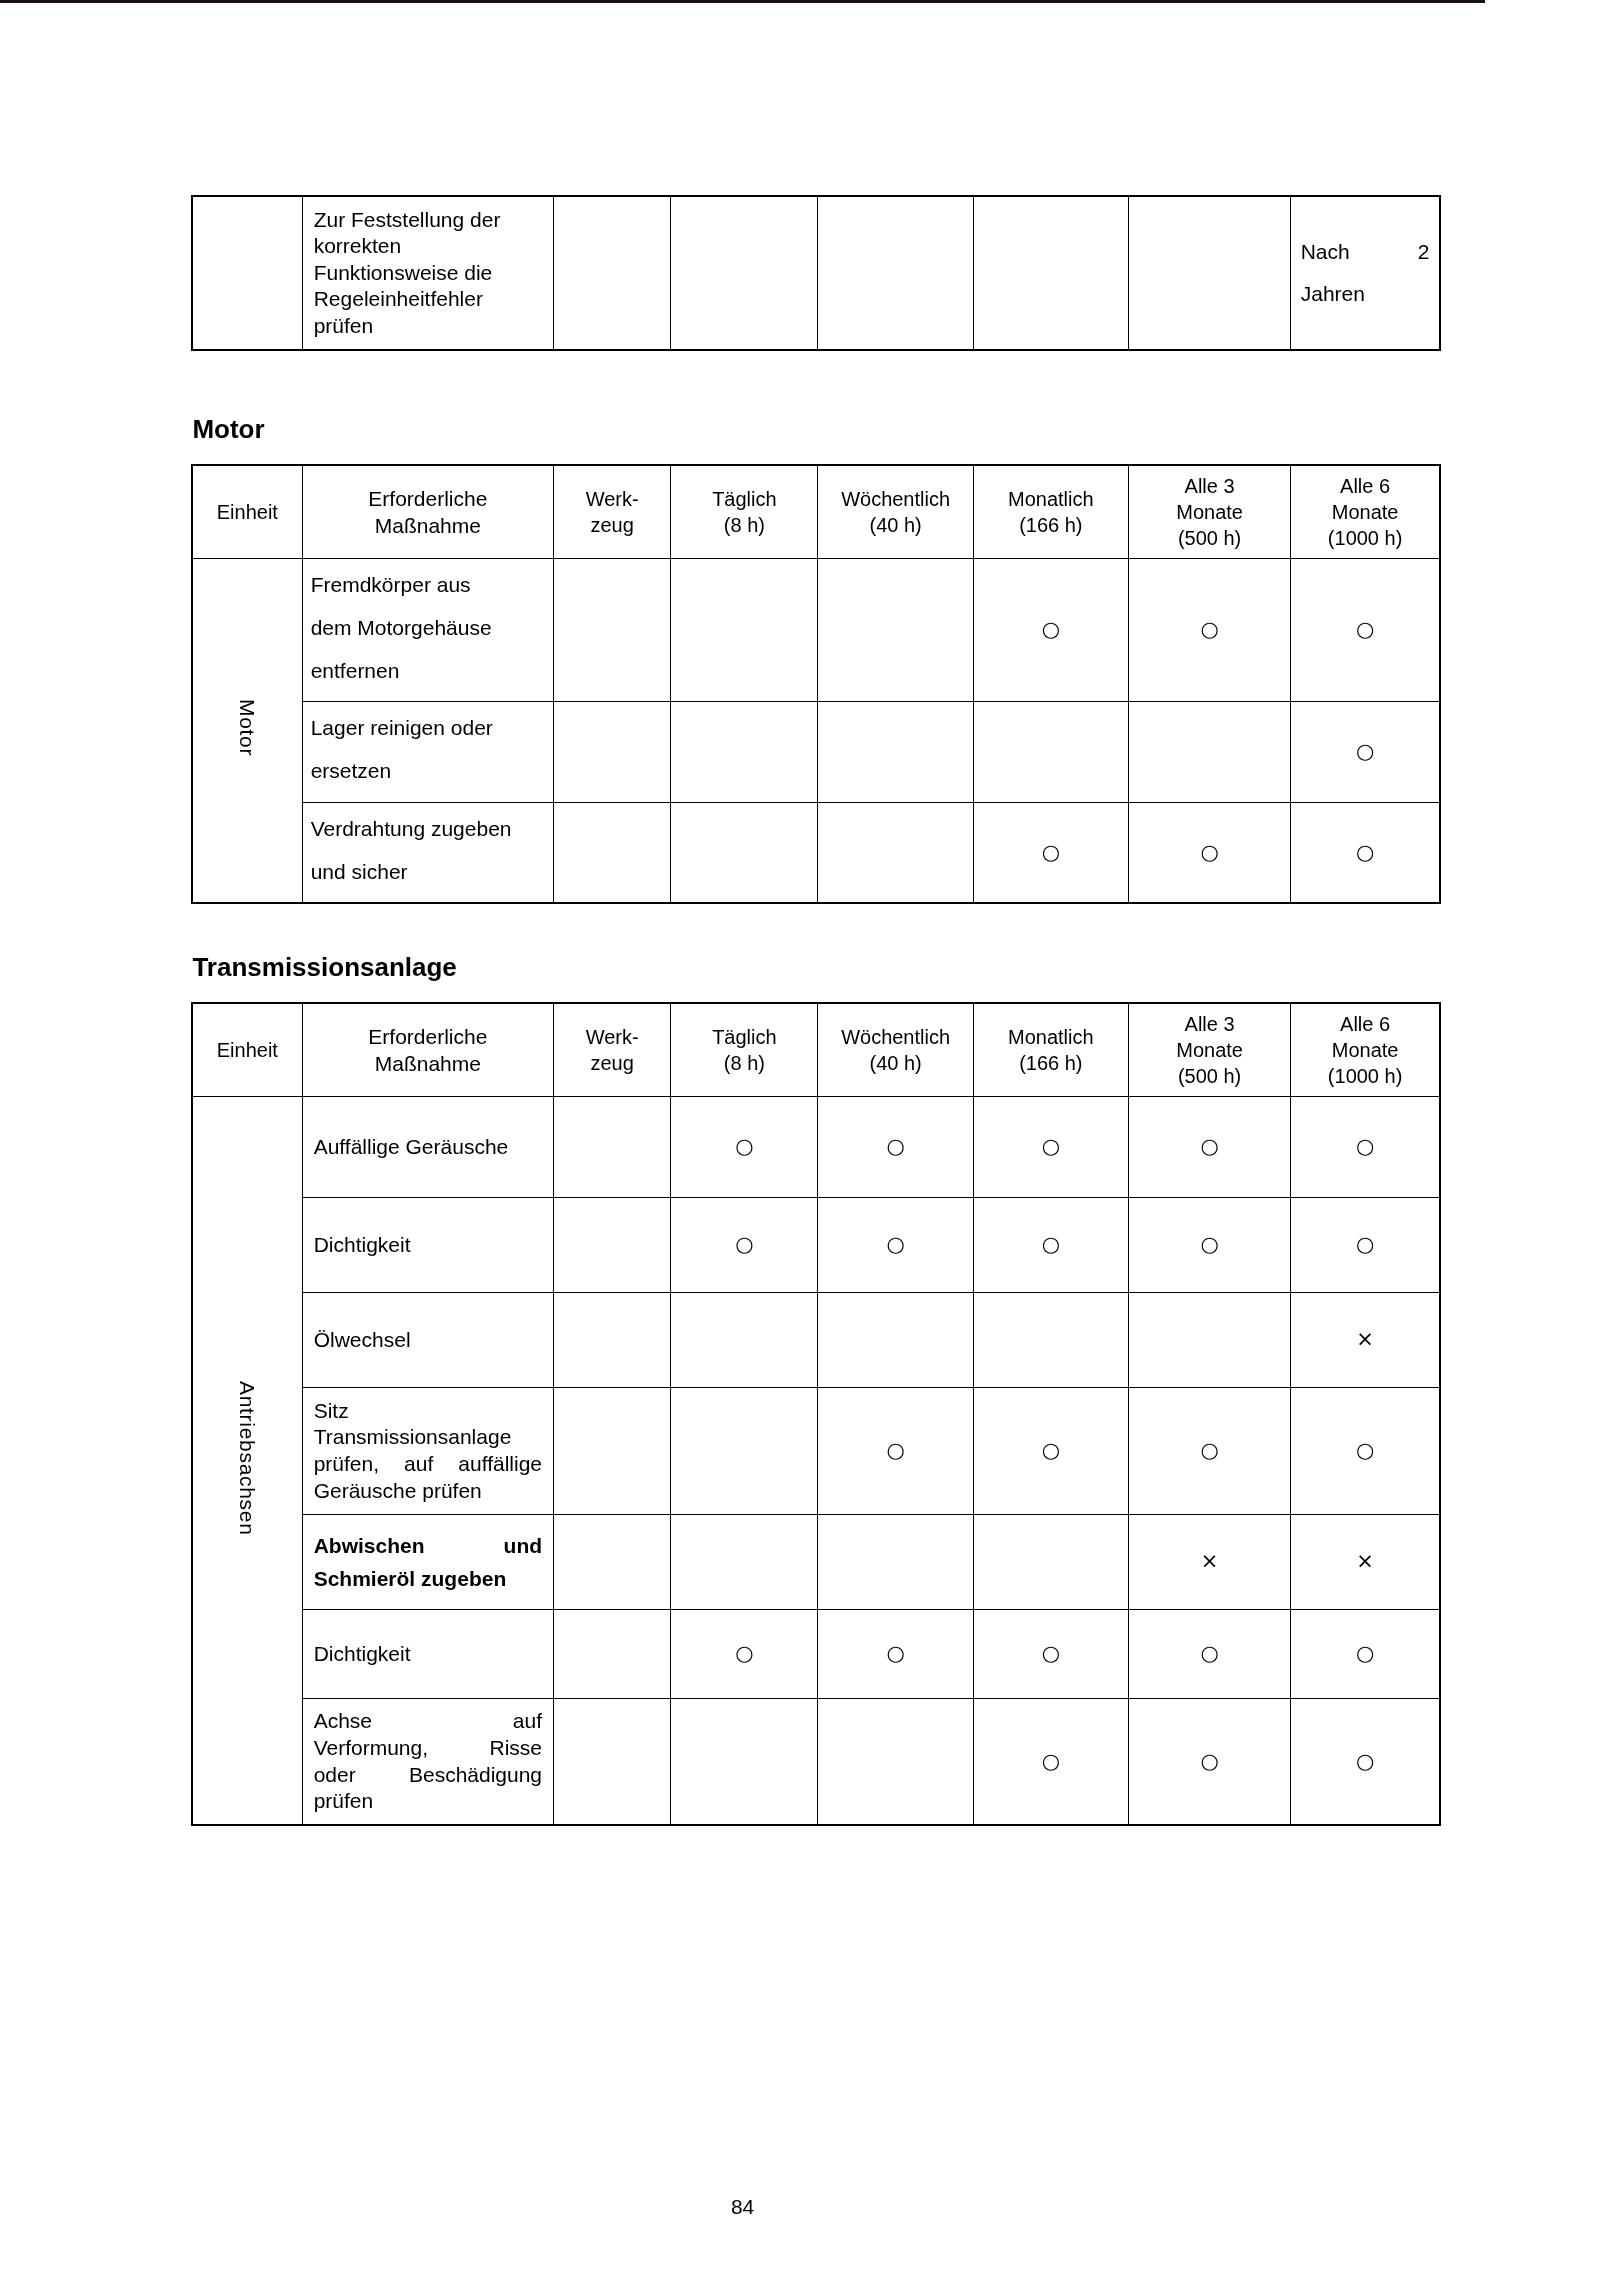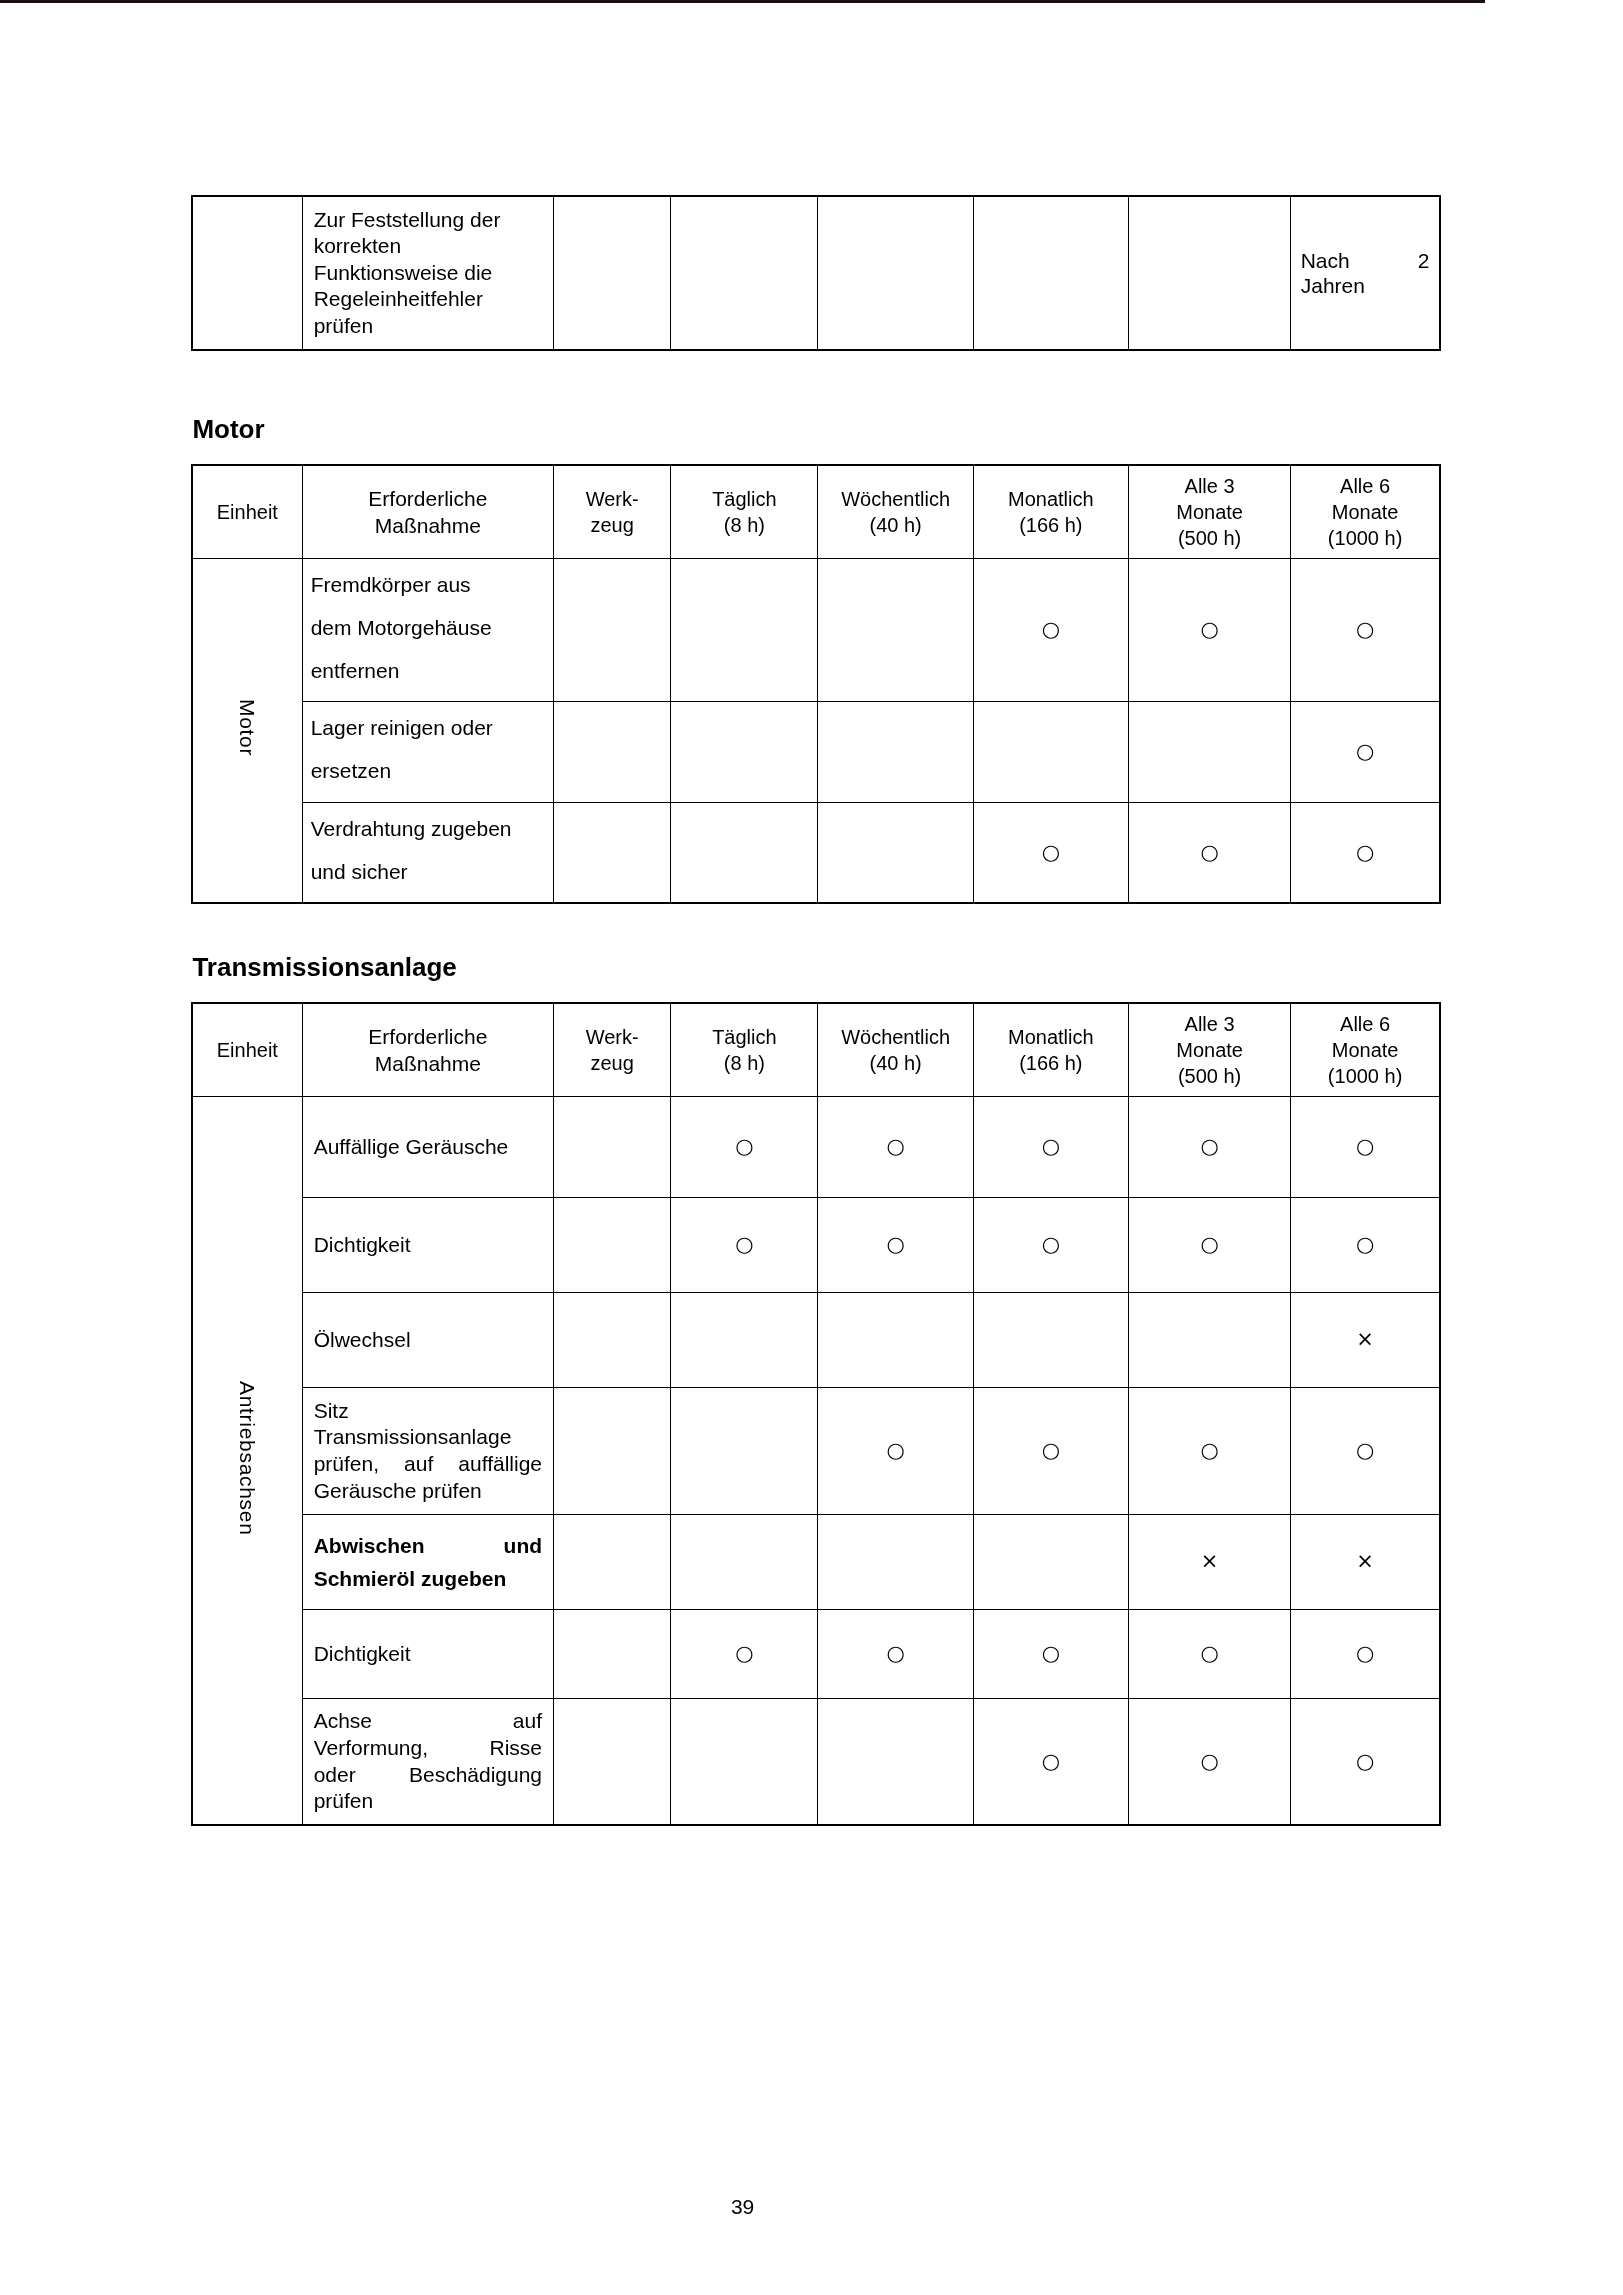--- a/index.html
+++ b/index.html
@@ -41,21 +41,21 @@
   td.action.just { white-space:normal; text-align:justify; }
   td.action.just-forced {
     white-space:pre-line; text-align:justify; text-align-last:justify;margin-left:32px;
   }
   td.mark {
     text-align:center; font-size:33px; line-height:1; padding:0;
     font-family:"DejaVu Sans",sans-serif;
   }
   td.note-cell {
     vertical-align:middle; text-align:justify;
-    padding:4.1px 9.5px; line-height:25px; font-size:21px;
+    padding:4.1px 9.5px; line-height:42px; font-size:21px;
   }
   td.unit-cell { text-align:center; vertical-align:middle; padding:0; }
   .vert {
     display:inline-block;
     writing-mode:vertical-rl; text-orientation:mixed;
     font-size:21px; letter-spacing:0.7px;
   }
   .section-heading {
     font-size:26px; font-weight:bold; line-height:31px;
     margin:0 0 19px 1.4px;
@@ -271,15 +271,15 @@
         <td class="mark"></td>
         <td class="mark"></td>
         <td class="mark"></td>
         <td class="mark">○</td>
         <td class="mark">○</td>
         <td class="mark">○</td>
       </tr>
     </tbody>
   </table>
 
-  <div class="footer">39</div>
+  <div class="footer">84</div>
 </div>
 
 
 </body></html>

